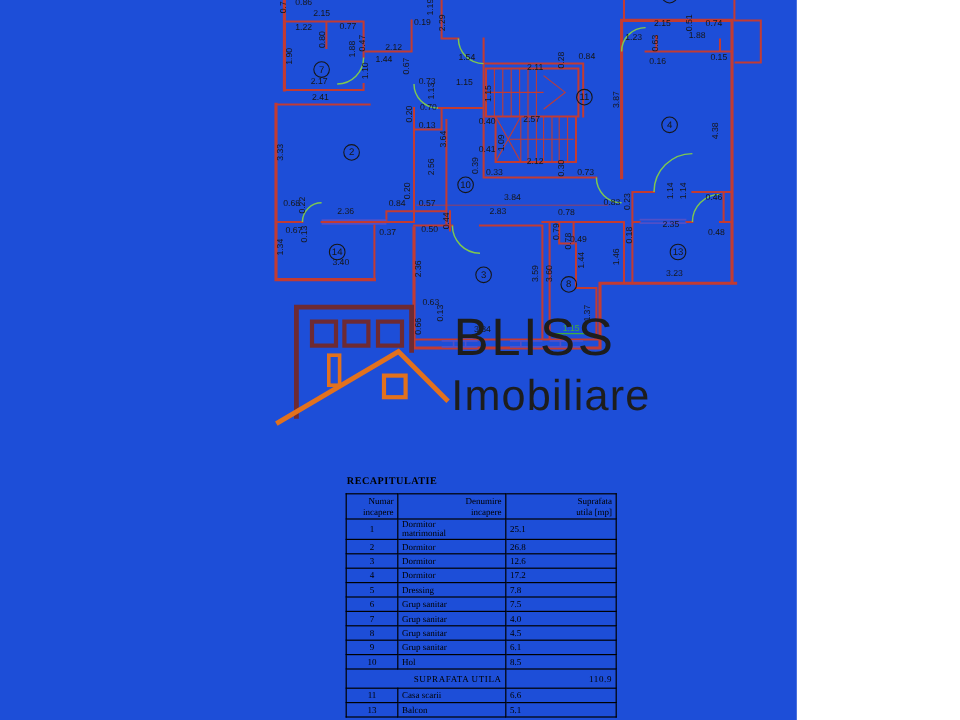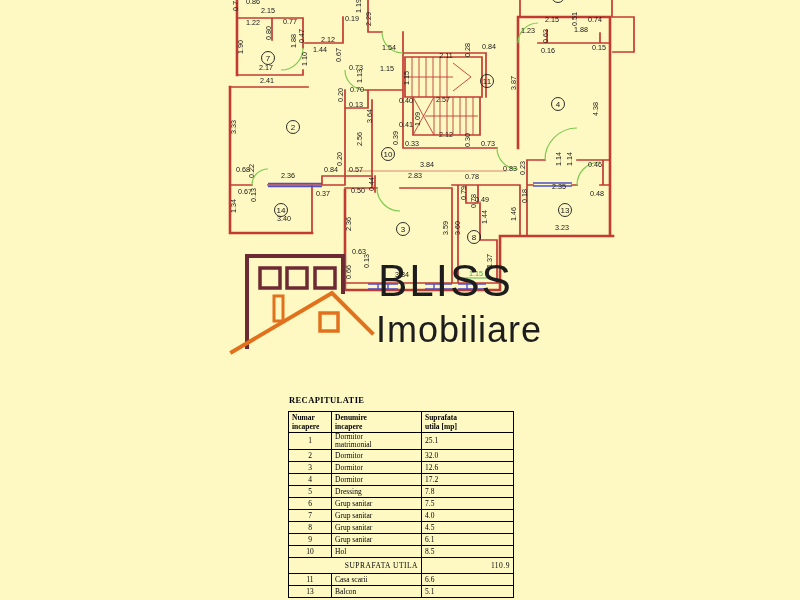--- a/index.html
+++ b/index.html
@@ -1,16 +1,16 @@
 <!DOCTYPE html>
 <html><head>
 <meta charset="utf-8">
 <style>
   html,body{margin:0;padding:0;background:#fff;}
-  #stage{position:relative;width:800px;height:600px;background:#fef9c3;overflow:hidden;
+  #stage{position:relative;width:664px;height:600px;background:#1d4ed8;overflow:hidden;
          font-family:"Liberation Sans",sans-serif;}
   
   #plan-svg{position:absolute;left:0;top:0;}
   .wall-outer{fill:none;stroke-width:2.6;stroke-linecap:square;}
   .wall-inner{fill:none;stroke-width:1.7;stroke-linecap:square;}
   .wall-thin{fill:none;stroke-width:0.6;}
   .stair{fill:none;stroke-width:0.9;}
   .door{fill:none;stroke-width:1.2;}
   .window{fill:none;stroke-width:1.4;}
   .dim{font:7.2px "Liberation Sans",sans-serif;fill:#161616;text-anchor:middle;}
@@ -22,21 +22,21 @@
   .logo-text1{font:44px "Liberation Sans",sans-serif;letter-spacing:2px;fill:#1d1d1d;}
   .logo-text2{font:36px "Liberation Sans",sans-serif;letter-spacing:1px;fill:#1d1d1d;}
   
   #tbl-wrap{position:absolute;left:288px;top:395px;width:228px;
             font-family:"Liberation Serif",serif;color:#000;}
   #tbl-title{font-size:8.5px;font-weight:bold;letter-spacing:0.4px;
              margin:0 0 6px 1px;}
   table.recap{border-collapse:collapse;width:225px;table-layout:fixed;}
   table.recap th,table.recap td{border:1px solid #000;font-size:7.5px;
       font-weight:normal;padding:0 3px;overflow:hidden;}
-  table.recap th{height:20px;line-height:9px;text-align:left;font-weight:bold;}
+  table.recap th{height:20px;line-height:9px;text-align:right;}
   col.c1{width:43px;} col.c2{width:90px;} col.c3{width:92px;}
   td.nr{text-align:center;height:11px;line-height:11px;}
   td.nm{text-align:left;height:11px;line-height:11px;white-space:pre-line;}
   td.mp{height:11px;line-height:11px;}
   tr.tall td{height:16px;line-height:8px;}
   tr.subtotal td{height:15px;line-height:15px;text-align:right;letter-spacing:0.5px;}
 </style>
 </head>
 <body>
 
@@ -244,21 +244,21 @@
       <tbody id="tbody">
           <tr class="tall">
             <td class="nr">1</td>
             <td class="nm">Dormitor
 matrimonial</td>
             <td class="mp">25.1</td>
           </tr>
           <tr>
             <td class="nr">2</td>
             <td class="nm">Dormitor</td>
-            <td class="mp">32.0</td>
+            <td class="mp">26.8</td>
           </tr>
           <tr>
             <td class="nr">3</td>
             <td class="nm">Dormitor</td>
             <td class="mp">12.6</td>
           </tr>
           <tr>
             <td class="nr">4</td>
             <td class="nm">Dormitor</td>
             <td class="mp">17.2</td>

